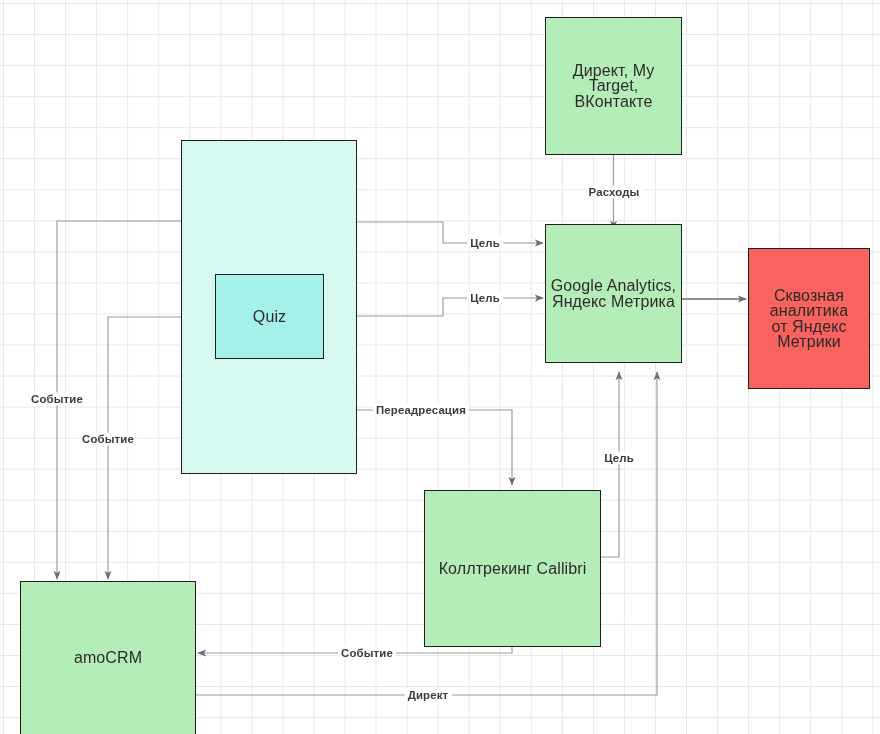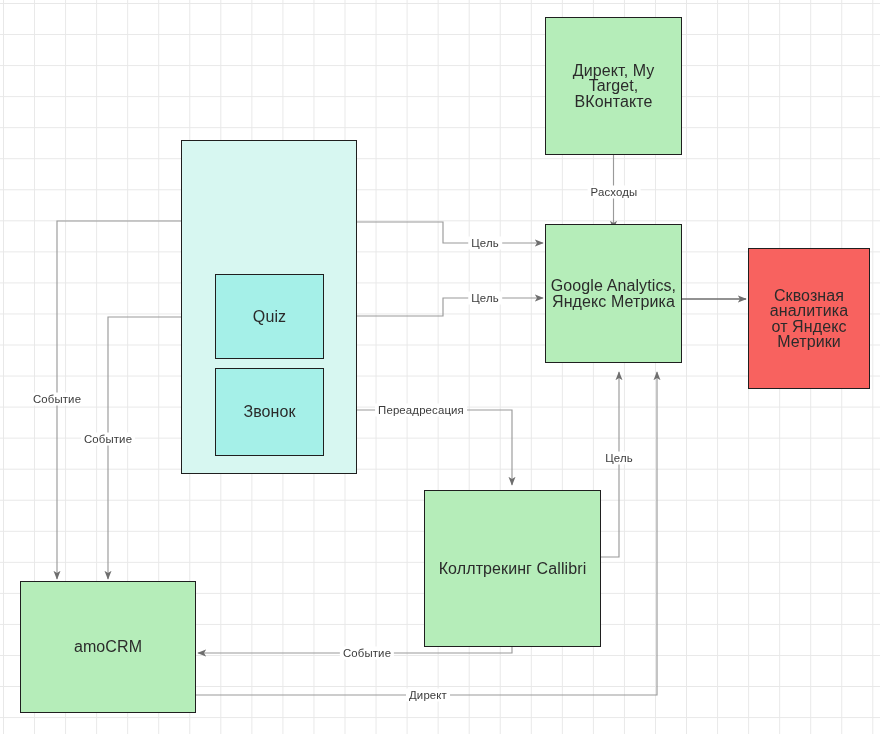--- a/index.html
+++ b/index.html
@@ -44,21 +44,21 @@
   .node.red    { background: #f8625f; }
   .node.teal-container {
     background: #d7f7f1;
     display: block;
   }
   .node.teal-inner { background: #a5f0e8; }
 
   .edge-label {
     position: absolute;
     font-size: 11.4px;
-    font-weight: normal;
+    font-weight: bold;
     color: #3b3b3b;
     background: #ffffff;
     padding: 0 3px;
     white-space: nowrap;
     letter-spacing: 0.15px;
     line-height: 13px;
   }
 </style>
 </head>
 <body>
@@ -100,39 +100,36 @@
 ВКонтакте</span>
   </div>
 
   <div class="node teal-container" style="left:181px; top:140px; width:176px; height:334px;"></div>
 
 
   <div class="node teal-inner" style="left:215px; top:274px; width:109px; height:85px;">
     <span>Quiz</span>
   </div>
 
-  <div class="node teal-inner" style="left:215px; top:368px; width:109px; height:88px;">
-    <span>Звонок</span>
-  </div>
 
   <div class="node green" style="left:545px; top:224px; width:137px; height:139px;">
     <span>Google Analytics,
 Яндекс Метрика</span>
   </div>
 
   <div class="node red" style="left:748px; top:228px; width:122px; height:141px;margin-top:20px;">
     <span>Сквозная аналитика
 от Яндекс Метрики</span>
   </div>
 
   <div class="node green" style="left:424px; top:490px; width:177px; height:157px;">
     <span>Коллтрекинг Callibri</span>
   </div>
 
-  <div class="node green" style="left:20px; top:581px; width:176px; height:132px;">
+  <div class="node green" style="left:20px; top:581px; width:176px; height:154px;">
     <span>amoCRM</span>
   </div>
 
   <div class="edge-label" style="left:614px; top:192px; transform:translate(-50%,-50%);">Расходы</div>
 
   <div class="edge-label" style="left:485px; top:243px; transform:translate(-50%,-50%);">Цель</div>
 
   <div class="edge-label" style="left:485px; top:298px; transform:translate(-50%,-50%);">Цель</div>
 
   <div class="edge-label" style="left:57px; top:399px; transform:translate(-50%,-50%);">Событие</div>

